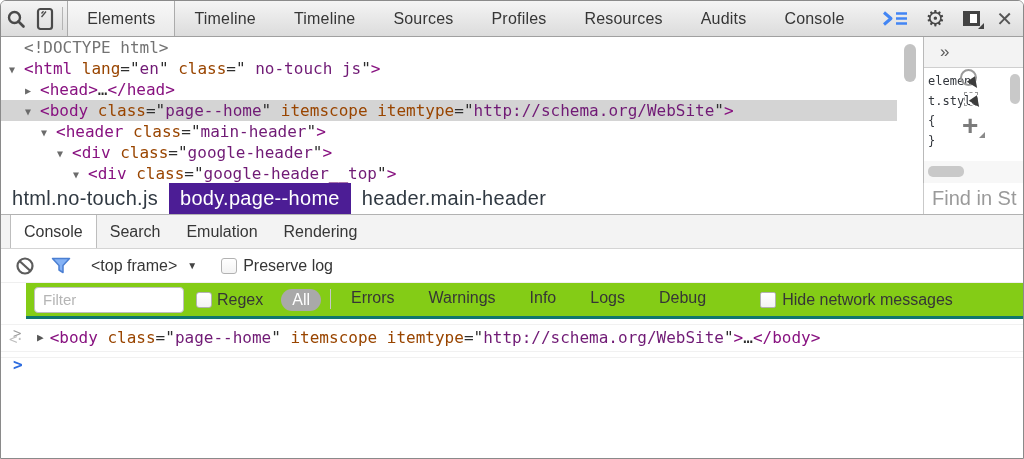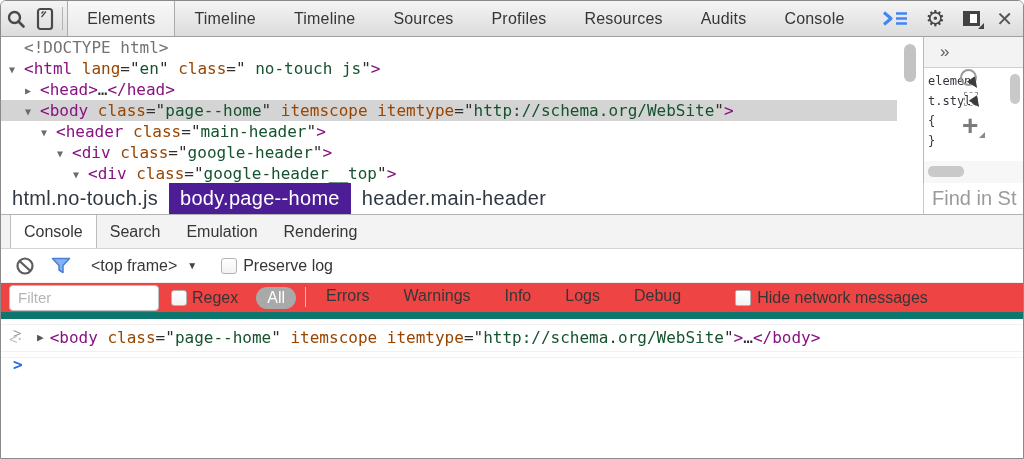--- a/index.html
+++ b/index.html
@@ -32,21 +32,21 @@
   .dock { width:17px; height:15px; border:3px solid #434343; border-left-width:7px; position:relative; background:#fff; }
   .dock:after { content:""; position:absolute; right:-7px; bottom:-6px;
     border-left:6px solid transparent; border-bottom:6px solid #434343; }
   #close-ic { font-size:20px; color:#555; line-height:1; margin-left:16px; }
   
   #main { flex:0 0 146px; display:flex; overflow:hidden; background:#fff; }
   #dom-rows { flex:1; overflow:hidden; font-family:"DejaVu Sans Mono", monospace; font-size:16px; }
   .trow { line-height:21px; height:21px; white-space:nowrap; }
   .trow.sel { background:#d4d4d4; }
   .arr { display:inline-block; width:15px; font-size:10px; color:#6b6b6b; text-align:left; vertical-align:1px; }
-  .tk-tag{color:#881280} .tk-attr{color:#994500} .tk-val{color:#14532d}
+  .tk-tag{color:#881280} .tk-attr{color:#994500} .tk-val{color:#701a75}
   .tk-plain{color:#2e2e2e} .tk-doctype{color:#737373}
   #tree-scroll { flex:0 0 26px; position:relative; background:#fff; }
   #tree-thumb { position:absolute; left:7px; top:7px; width:12px; height:38px; background:#c3c3c3; border-radius:6px; }
   
   #sidebar { flex:0 0 100px; border-left:1px solid #b9b9b9; display:flex; flex-direction:column; background:#f3f3f3; }
   #sb-head { flex:0 0 31px; background:#f3f3f3; border-bottom:1px solid #cfcfcf;
     display:flex; align-items:center; padding-left:16px; color:#5a5a5a; font-size:17px; }
   #sb-pane { flex:1; background:#fff; position:relative; display:flex; }
   #rule-txt { width:56px; padding:3px 0 0 4px; font-family:"DejaVu Sans Mono", monospace;
     font-size:12px; line-height:20px; color:#33373d; word-break:break-all; }
@@ -77,22 +77,22 @@
   #ctoolbar1 { flex:0 0 34px; display:flex; align-items:center; background:#fff;
     border-bottom:1px solid #efefef; font-size:16px; color:#363636; }
   #clear-ic { margin:0 16px 0 14px; display:flex; }
   #funnel-ic { margin-right:20px; display:flex; }
   #frame-sel { display:flex; align-items:center; }
   .dd-arrow { font-size:10px; color:#434343; margin-left:10px; }
   .cbx { width:16px; height:16px; border:1px solid #b2b2b2; border-radius:3px;
     background:linear-gradient(#fff,#f3f3f3); display:inline-block; }
   #preserve-wrap { display:flex; align-items:center; margin-left:24px; }
   #preserve-wrap .cbx { margin-right:6px; }
-  #ctoolbar2 { flex:0 0 36px; display:flex; align-items:center; background:#ef4444;
-    border-bottom:7px solid #0f766e; font-size:16px; color:#363636; }
+  #ctoolbar2 { flex:0 0 36px; display:flex; align-items:center; background:#84cc16;
+    border-bottom:3px solid #0f766e; font-size:16px; color:#363636;margin-left:25px; }
   #filter-input { width:150px; height:26px; margin-left:8px; border:1px solid #bfbfbf;
     border-radius:4px; padding:0 8px; font-size:15px; font-family:"Liberation Sans",sans-serif; color:#333; outline:none; }
   #filter-input::placeholder { color:#b5b5b5; }
   #regex-wrap { display:flex; align-items:center; margin-left:12px; }
   #regex-wrap .cbx { margin-right:5px; }
   #levels { display:flex; align-items:flex-start; margin-left:18px; }
   .lvl { margin-right:34px; }
   .lvl.pill { background:#a9a9a9; color:#fff; border-radius:11px; padding:2px 11px; margin-right:0; }
   .lvl-sep { width:1px; height:20px; background:#c7c7c7; margin:0 20px 0 9px; }
   #hide-net-wrap { display:flex; align-items:center; margin-left:20px; }

